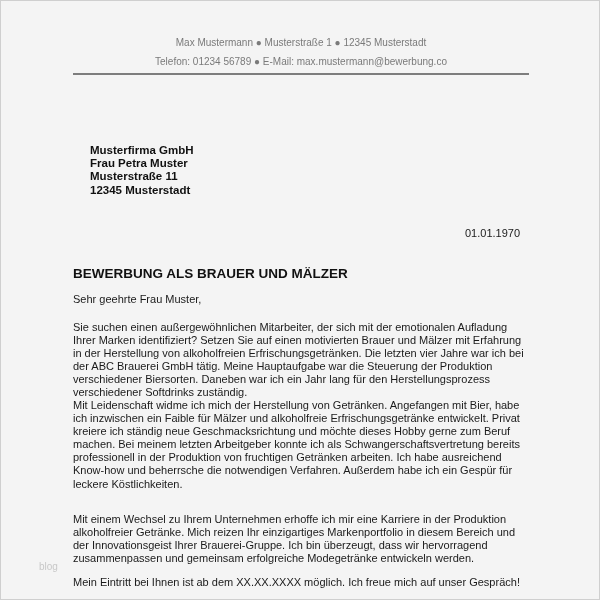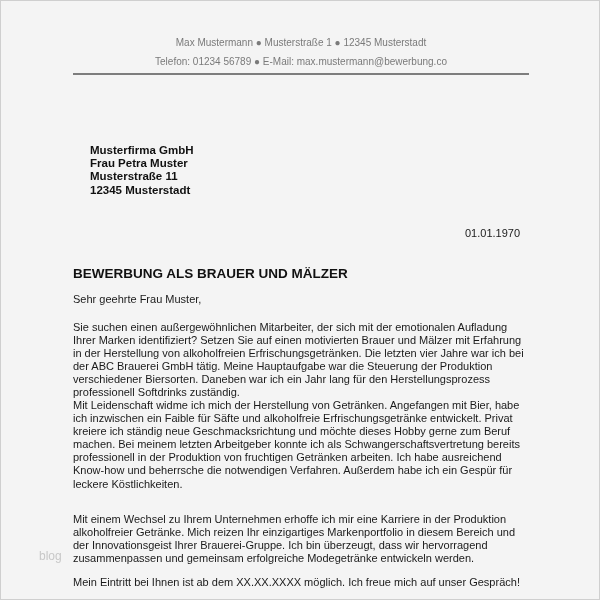--- a/index.html
+++ b/index.html
@@ -84,22 +84,22 @@
       color: #1a1a1a;
     }
     .para div { white-space: nowrap; }
     .p1 { top: 320px; }
     .p2 { top: 398px; }
     .p3 { top: 512px; }
     .p4 { top: 575px; }
     .watermark {
       position: absolute;
       left: 38px;
-      top: 548px;
-      font-size: 12px;
+      top: 560px;
+      font-size: 10px;
       color: #c8c8c8;
     }
   </style>
 </head>
 <body>
 
 <div class="page">
 
   <div class="header-line1">Max Mustermann ● Musterstraße 1 ● 12345 Musterstadt</div>
   <div class="header-line2">Telefon: 01234 56789 ● E-Mail: max.mustermann@bewerbung.co</div>
@@ -117,26 +117,26 @@
   <div class="subject">BEWERBUNG ALS BRAUER UND MÄLZER</div>
 
   <div class="salutation">Sehr geehrte Frau Muster,</div>
 
   <div class="para p1">
     <div>Sie suchen einen außergewöhnlichen Mitarbeiter, der sich mit der emotionalen Aufladung</div>
     <div>Ihrer Marken identifiziert? Setzen Sie auf einen motivierten Brauer und Mälzer mit Erfahrung</div>
     <div>in der Herstellung von alkoholfreien Erfrischungsgetränken. Die letzten vier Jahre war ich bei</div>
     <div>der ABC Brauerei GmbH tätig. Meine Hauptaufgabe war die Steuerung der Produktion</div>
     <div>verschiedener Biersorten. Daneben war ich ein Jahr lang für den Herstellungsprozess</div>
-    <div>professionell Softdrinks zuständig.</div>
+    <div>verschiedener Softdrinks zuständig.</div>
   </div>
 
   <div class="para p2">
     <div>Mit Leidenschaft widme ich mich der Herstellung von Getränken. Angefangen mit Bier, habe</div>
-    <div>ich inzwischen ein Faible für Säfte und alkoholfreie Erfrischungsgetränke entwickelt. Privat</div>
+    <div>ich inzwischen ein Faible für Mälzer und alkoholfreie Erfrischungsgetränke entwickelt. Privat</div>
     <div>kreiere ich ständig neue Geschmacksrichtung und möchte dieses Hobby gerne zum Beruf</div>
     <div>machen. Bei meinem letzten Arbeitgeber konnte ich als Schwangerschaftsvertretung bereits</div>
     <div>professionell in der Produktion von fruchtigen Getränken arbeiten. Ich habe ausreichend</div>
     <div>Know-how und beherrsche die notwendigen Verfahren. Außerdem habe ich ein Gespür für</div>
     <div>leckere Köstlichkeiten.</div>
   </div>
 
   <div class="para p3">
     <div>Mit einem Wechsel zu Ihrem Unternehmen erhoffe ich mir eine Karriere in der Produktion</div>
     <div>alkoholfreier Getränke. Mich reizen Ihr einzigartiges Markenportfolio in diesem Bereich und</div>

